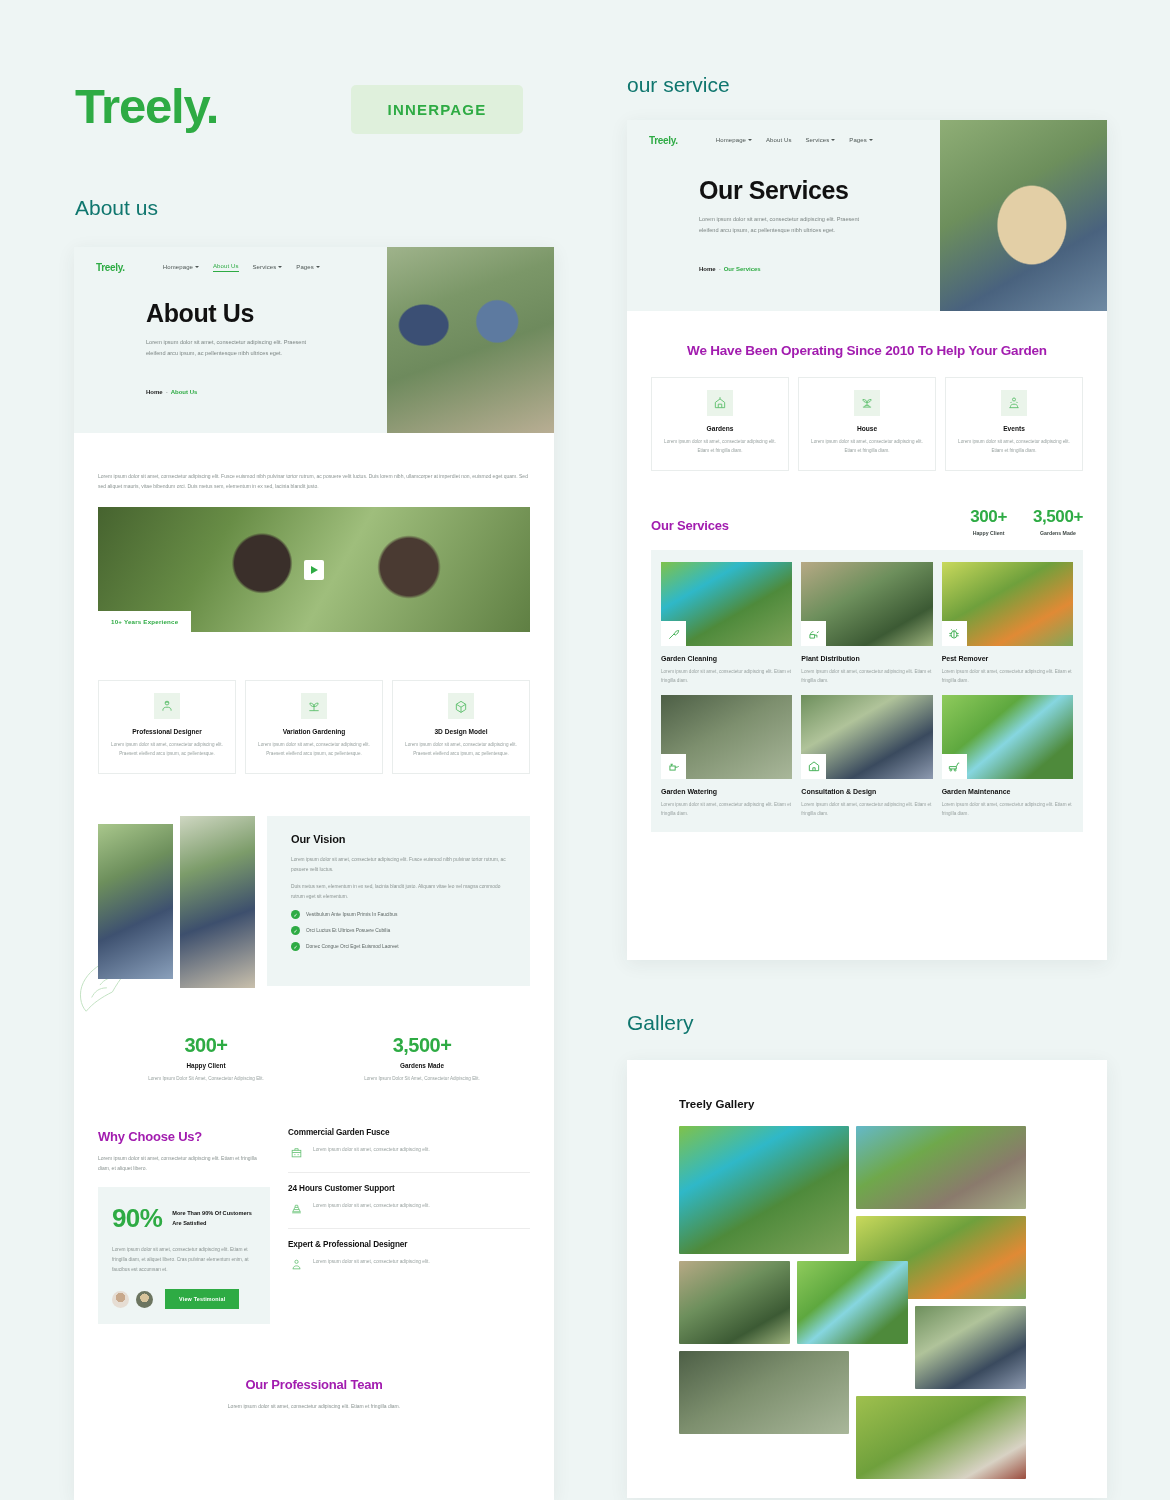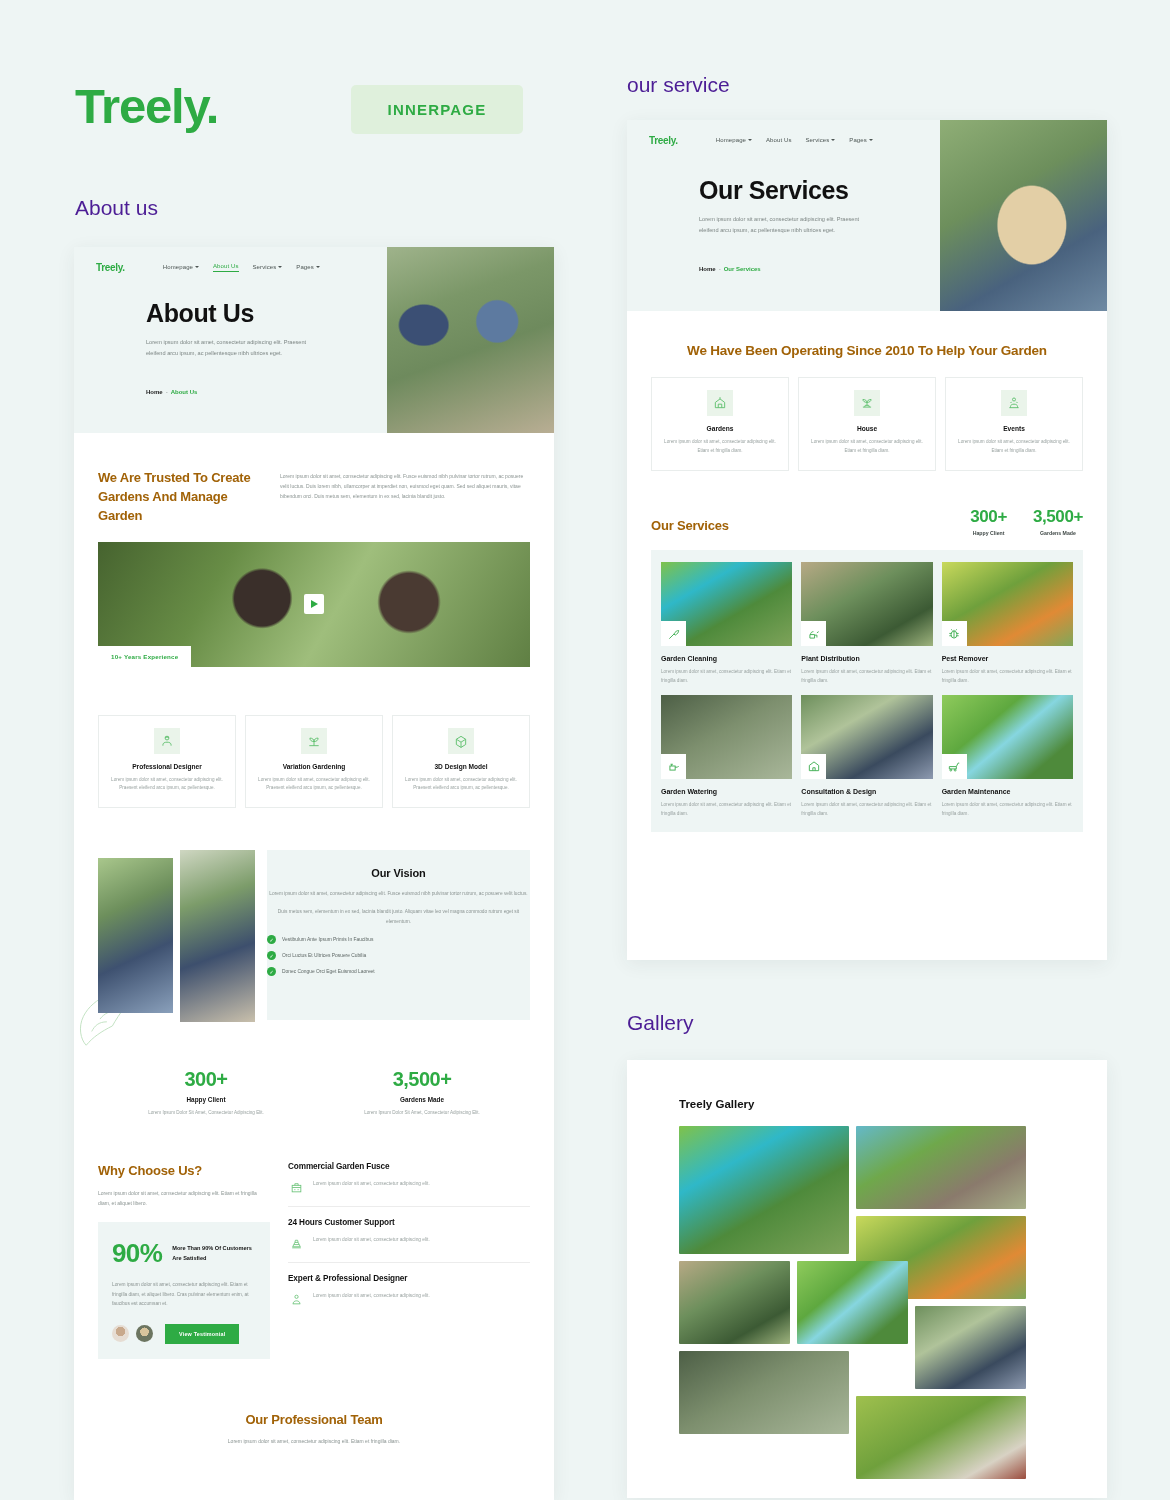--- a/index.html
+++ b/index.html
@@ -20,21 +20,21 @@
   .brand-logo .dot { color: #2eab44; }
 
   .innerpage-badge {
     position: absolute; left: 351px; top: 85px;
     width: 172px; height: 49px; border-radius: 5px;
     background: #dff0dc; display: flex; align-items: center; justify-content: center;
     color: #2eab44; font-weight: 700; font-size: 15px; letter-spacing: 1.2px;
   }
 
   .section-caption {
-    position: absolute; color: #4c1d95; font-size: 21px; font-weight: 400;
+    position: absolute; color: #0f766e; font-size: 21px; font-weight: 400;
   }
   #cap-about  { left: 75px;  top: 196px; }
   #cap-service{ left: 627px; top: 73px;  }
   #cap-gallery{ left: 627px; top: 1011px;}
 
   
   .page-card {
     position: absolute; background: #ffffff; overflow: hidden;
     box-shadow: 0 4px 18px rgba(40,60,55,.07);
   }
@@ -99,21 +99,21 @@
   }
   .play-btn .tri { width: 0; height: 0; border-left: 7px solid #2eab44;
                    border-top: 4.5px solid transparent; border-bottom: 4.5px solid transparent; }
   .exp-badge {
     position: absolute; left: 0; bottom: 0; background: #fff;
     padding: 7px 13px; font-size: 6.2px; font-weight: 700; color: #2eab44; letter-spacing: .2px;
   }
 
   
   .blk { padding: 0 24px; }
-  .h2 { font-size: 12.5px; font-weight: 700; color: #a16207; line-height: 1.45; letter-spacing: -.2px; }
+  .h2 { font-size: 12.5px; font-weight: 700; color: #a21caf; line-height: 1.45; letter-spacing: -.2px; }
   .h3 { font-size: 10px; font-weight: 700; color: #111; letter-spacing: -.1px; }
   .body-sm { font-size: 5px; color: #8b9492; line-height: 2.0; }
 
   .trusted-row { display: flex; gap: 22px; align-items: flex-start; }
   .trusted-row .h2 { width: 160px; font-size: 13px; }
   .trusted-row .body-sm { flex: 1; padding-top: 2px; }
 
   
   .card-row { display: flex; gap: 9px; }
   .fcard { flex: 1; border: 1px solid #e9edec; padding: 12px 9px 14px; text-align: center; background: #fff; }
@@ -122,21 +122,21 @@
     display: flex; align-items: center; justify-content: center;
   }
   .ficon svg { width: 14px; height: 14px; }
   .fcard .t { font-size: 6.6px; font-weight: 700; color: #111; margin-bottom: 6px; }
   .fcard .d { font-size: 4.6px; color: #9aa3a1; line-height: 1.95; }
 
   
   .vision-wrap { display: flex; align-items: flex-start; position: relative; }
   .vi-1 { width: 75px; height: 155px; margin-top: 8px; }
   .vi-2 { width: 75px; height: 172px; margin-left: 7px; }
-  .vision-box { flex: 1; background: #eef5f4; margin-left: 12px; padding: 17px 0 18px; min-height: 170px; text-align: center; }
+  .vision-box { flex: 1; background: #eef5f4; margin-left: 12px; padding: 17px 24px 18px; min-height: 170px; }
   .vision-box .h3 { font-size: 11px; margin-bottom: 10px; }
   .vision-box p { font-size: 4.8px; color: #8b9492; line-height: 2.0; margin-bottom: 8px; }
   .vlist { margin-top: 9px; display: flex; flex-direction: column; gap: 7px; }
   .vlist .li { display: flex; align-items: center; gap: 6px; font-size: 4.9px; color: #5d6插; color: #5d6664; }
   .vlist .bullet {
     width: 9px; height: 9px; border-radius: 50%; background: #2eab44; flex: none;
     display: flex; align-items: center; justify-content: center; color: #fff; font-size: 5px;
   }
   .leaf-deco { position: absolute; left: -22px; bottom: -26px; width: 70px; height: 62px; opacity: .55; }
 
@@ -263,21 +263,20 @@
         <div class="hero-sub">Lorem ipsum dolor sit amet, consectetur adipiscing elit. Praesent eleifend arcu ipsum, ac pellentesque nibh ultrices eget.</div>
         <div class="crumb">
           <span>Home</span><span class="sep">-</span><span class="cur">About Us</span>
         </div>
       </div>
       <div class="hero-img photo ph-team" style="height:186px;"></div>
     </div>
 
     <div class="blk" style="margin-top:36px;">
       <div class="trusted-row">
-        <div class="h2">We Are Trusted To Create Gardens And Manage Garden</div>
         <div class="body-sm">Lorem ipsum dolor sit amet, consectetur adipiscing elit. Fusce euismod nibh pulvinar tortor rutrum, ac posuere velit luctus. Duis lorem nibh, ullamcorper at imperdiet non, euismod eget quam. Sed sed aliquet mauris, vitae bibendum orci. Duis metus sem, elementum in ex sed, lacinia blandit justo.</div>
       </div>
       <div class="photo ph-video" style="height:125px;margin-top:16px;">
         <div class="play-btn">
             <span class="tri"></span>
           </div>
         <div class="exp-badge">10+ Years Experience</div>
       </div>
     </div>
 

